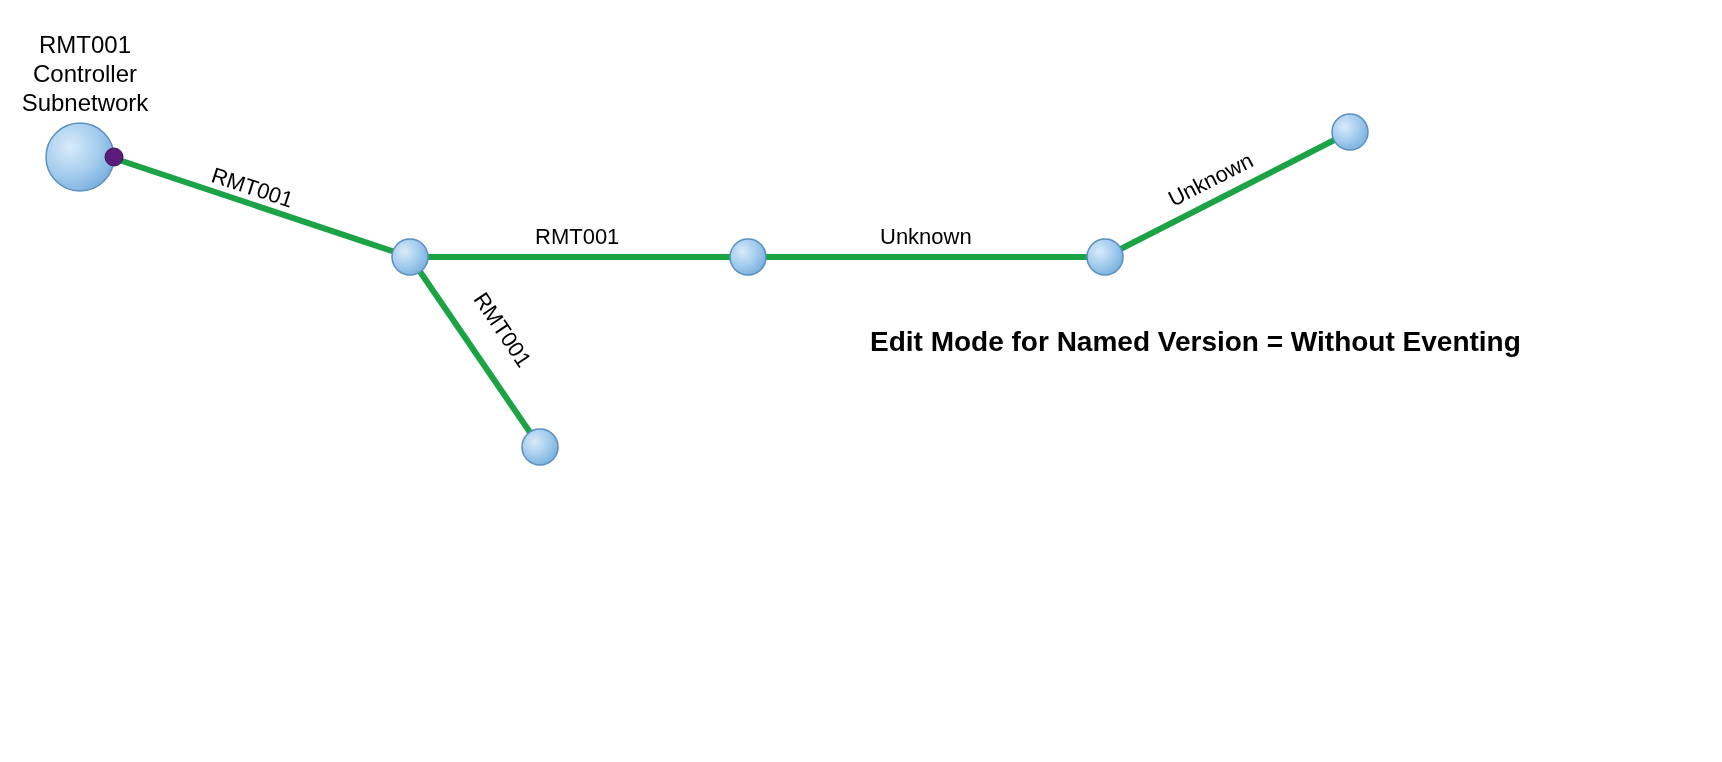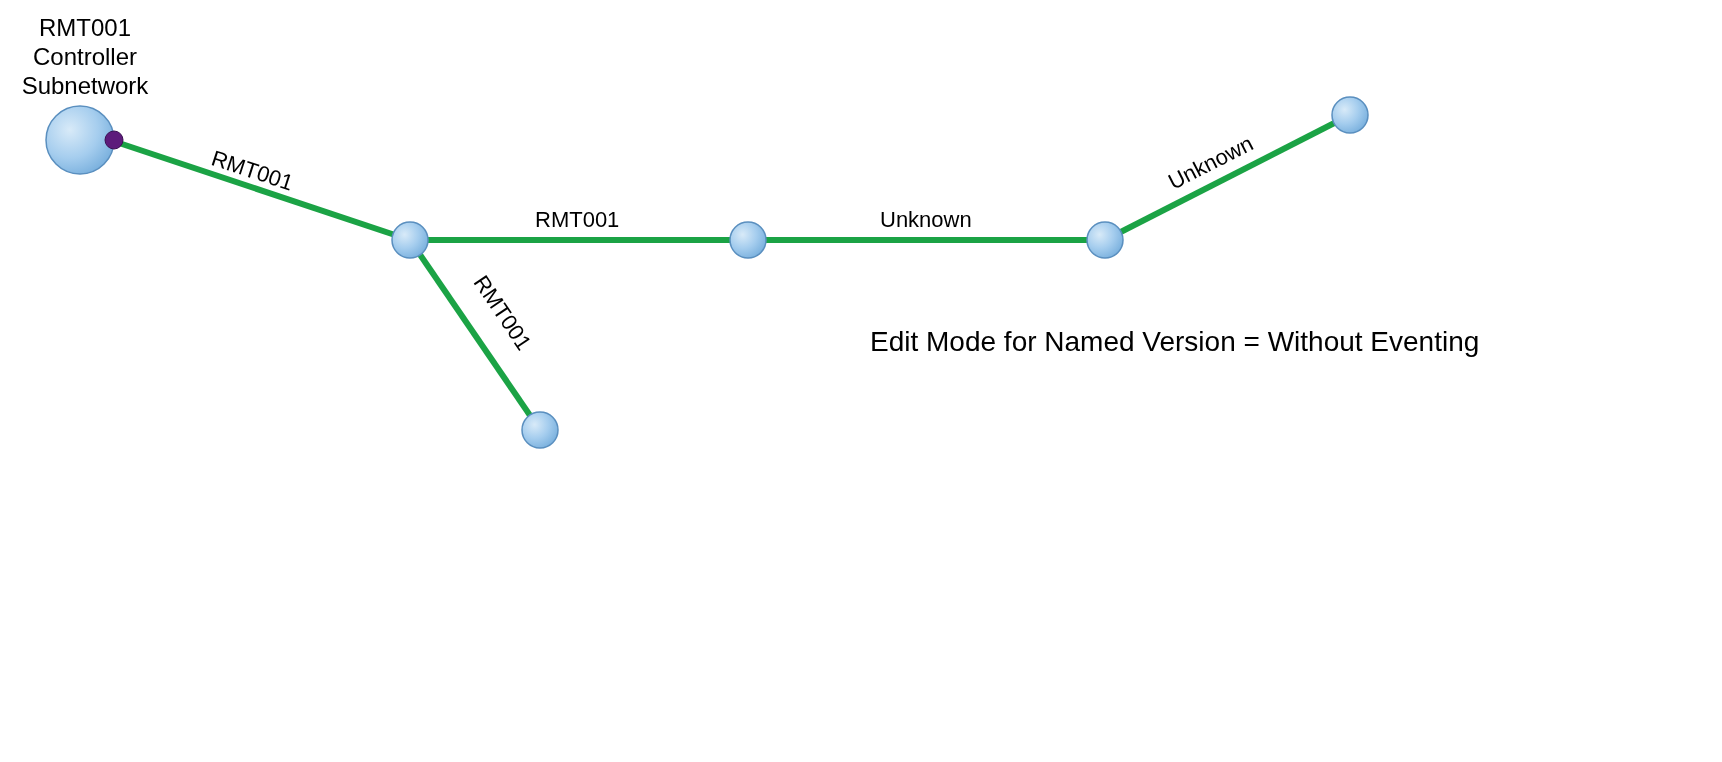--- a/index.html
+++ b/index.html
@@ -6,21 +6,21 @@
     body {
       width: 1722px;
       height: 762px;
       background: white;
       font-family: Arial, Helvetica, sans-serif;
       position: relative;
       overflow: hidden;
     }
     .diagram-container {
       position: absolute;
-      top: 0;
+      top: 17px;
       left: 0;
       width: 1722px;
       height: 500px;
     }
     svg { position: absolute; top: 0; left: 0; }
     .node-label {
       position: absolute;
       font-size: 24px;
       color: #000;
       text-align: center;
@@ -31,21 +31,21 @@
       font-size: 22px;
       color: #000;
       white-space: nowrap;
     }
     .caption {
       position: absolute;
       font-size: 28px;
       color: #000;
       line-height: 1.4;
     }
-    .caption .bold { font-weight: normal; }
+    .caption .bold { font-weight: bold; }
   </style>
 </head>
 <body>
 
 <div class="diagram-container">
   <svg width="1722" height="500">
     <defs>
       <radialGradient id="nodeGradLarge" cx="35%" cy="35%" r="70%">
         <stop offset="0%" stop-color="#d8eaf8"></stop>
         <stop offset="60%" stop-color="#a5cdee"></stop>

